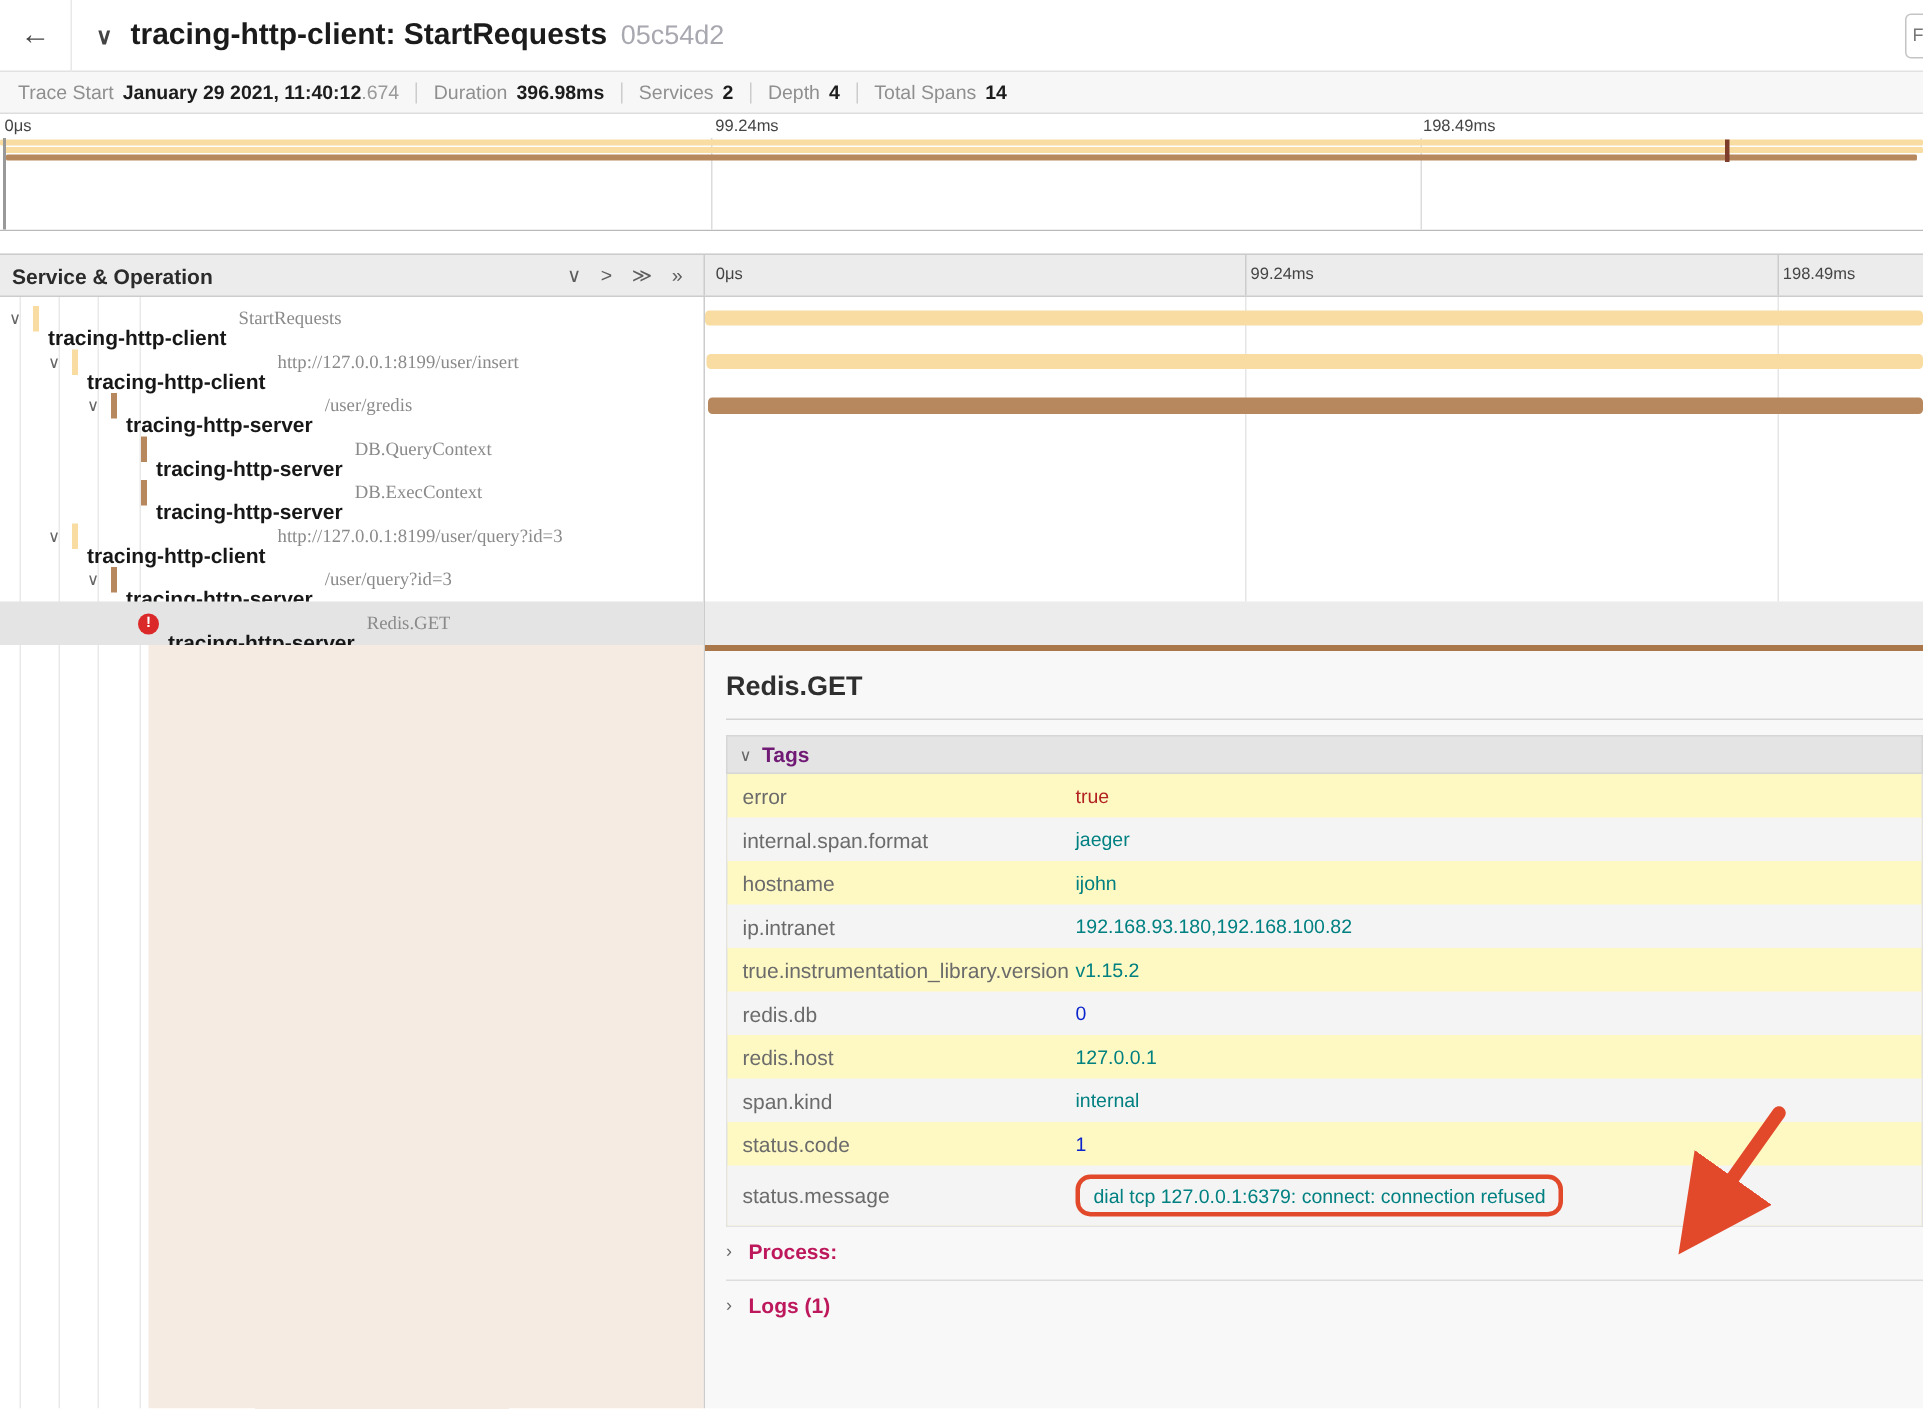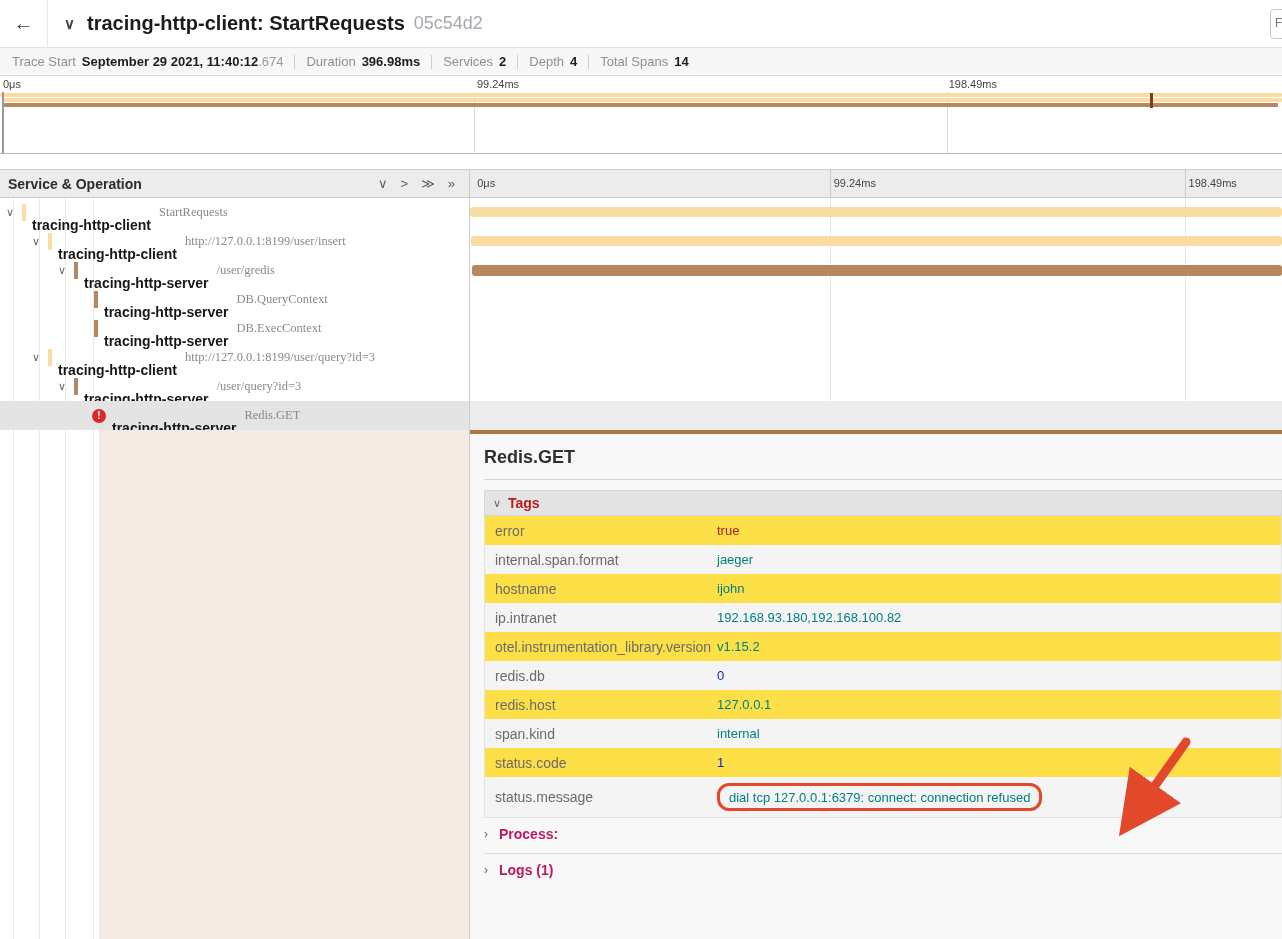--- a/index.html
+++ b/index.html
@@ -68,22 +68,22 @@
   
   .detail { display:flex; height:510px; }
   .detail-left { position:relative; width:470px; border-right:1px solid #ccc; background:#fff; }
   .detail-tint { position:absolute; left:99px; right:0; top:0; bottom:0; background:#f5ebe2; }
   .detail-right { position:relative; flex:1; background:#f8f8f8; border-top:4px solid; overflow:hidden; }
   .dt-titleblock { margin:0 0 0 14px; padding:13px 0 11px 0; border-bottom:1px solid #d4d4d4; }
   .dt-title { font-size:18px; font-weight:bold; color:#2f2f2f; }
   .accordion-hdr { margin:10px 0 0 14px; height:26px; background:#e4e4e4; border:1px solid #d6d6d6;
                    display:flex; align-items:center; padding-left:8px; cursor:pointer; }
   .accordion-hdr .chev { width:15px; }
-  .accordion-title { font-size:14px; font-weight:bold; color:#b91c1c; }
-  .tags-table { margin-left:14px; border:1px solid #e2e2e2; border-top:none; background:#fde047; }
+  .accordion-title { font-size:14px; font-weight:bold; color:#701a75; }
+  .tags-table { margin-left:14px; border:1px solid #e2e2e2; border-top:none; background:#fef9c3; }
   .tag-row { display:flex; align-items:center; min-height:29px; font-size:14px; }
   .tag-row:nth-child(even) { background:#f4f4f4; }
   .tag-key { width:232px; flex:none; padding-left:10px; color:#6b6b6b; }
   .tag-val { font-family:Liberation Sans, sans-serif; font-size:13px; }
   .v-string { color:#008080; }
   .v-number { color:#0b24cc; }
   .v-bool   { color:#b22222; }
   .tag-row.tall { min-height:40px; }
   .annot-box { display:inline-block; border:3px solid; border-radius:10px; padding:3px 9px; background:transparent; }
   .collapser { display:flex; align-items:center; margin-left:14px; height:32px; cursor:pointer; }
@@ -102,21 +102,21 @@
       <span>←</span>
     </div>
     <span class="hdr-chevron">∨</span>
     <span class="hdr-title">tracing-http-client: StartRequests</span>
     <span class="hdr-traceid">05c54d2</span>
     <div class="hdr-right-partial">F</div>
   </div>
 
   <div class="infobar">
     <span class="info-label">Trace Start</span>
-    <span class="info-value"><span>September 29 2021, 11:40:12</span><span class="info-ms">.674</span></span>
+    <span class="info-value"><span>January 29 2021, 11:40:12</span><span class="info-ms">.674</span></span>
     <span class="info-sep"></span>
     <span class="info-label">Duration</span>
     <span class="info-value">396.98ms</span>
     <span class="info-sep"></span>
     <span class="info-label">Services</span>
     <span class="info-value">2</span>
     <span class="info-sep"></span>
     <span class="info-label">Depth</span>
     <span class="info-value">4</span>
     <span class="info-sep"></span>
@@ -266,42 +266,42 @@
         </div>
         <div class="tag-row">
           <span class="tag-key">hostname</span>
           <span class="tag-val v-string">ijohn</span>
         </div>
         <div class="tag-row">
           <span class="tag-key">ip.intranet</span>
           <span class="tag-val v-string">192.168.93.180,192.168.100.82</span>
         </div>
         <div class="tag-row">
-          <span class="tag-key">otel.instrumentation_library.version</span>
+          <span class="tag-key">true.instrumentation_library.version</span>
           <span class="tag-val v-string">v1.15.2</span>
         </div>
         <div class="tag-row">
           <span class="tag-key">redis.db</span>
           <span class="tag-val v-number">0</span>
         </div>
         <div class="tag-row">
           <span class="tag-key">redis.host</span>
           <span class="tag-val v-string">127.0.0.1</span>
         </div>
         <div class="tag-row">
           <span class="tag-key">span.kind</span>
           <span class="tag-val v-string">internal</span>
         </div>
         <div class="tag-row">
           <span class="tag-key">status.code</span>
           <span class="tag-val v-number">1</span>
         </div>
         <div class="tag-row tall">
           <span class="tag-key">status.message</span>
-          <span class="annot-box" style="border-color: rgb(226, 73, 43); border-radius: 12px;">
+          <span class="annot-box" style="border-color: rgb(226, 73, 43);">
             <span class="tag-val v-string">dial tcp 127.0.0.1:6379: connect: connection refused</span>
           </span>
         </div>
       </div>
 
       <div class="collapser">
         <span class="chev">›</span>
         <span class="collapser-label">Process:</span>
       </div>
       <div class="collapser bordered">

